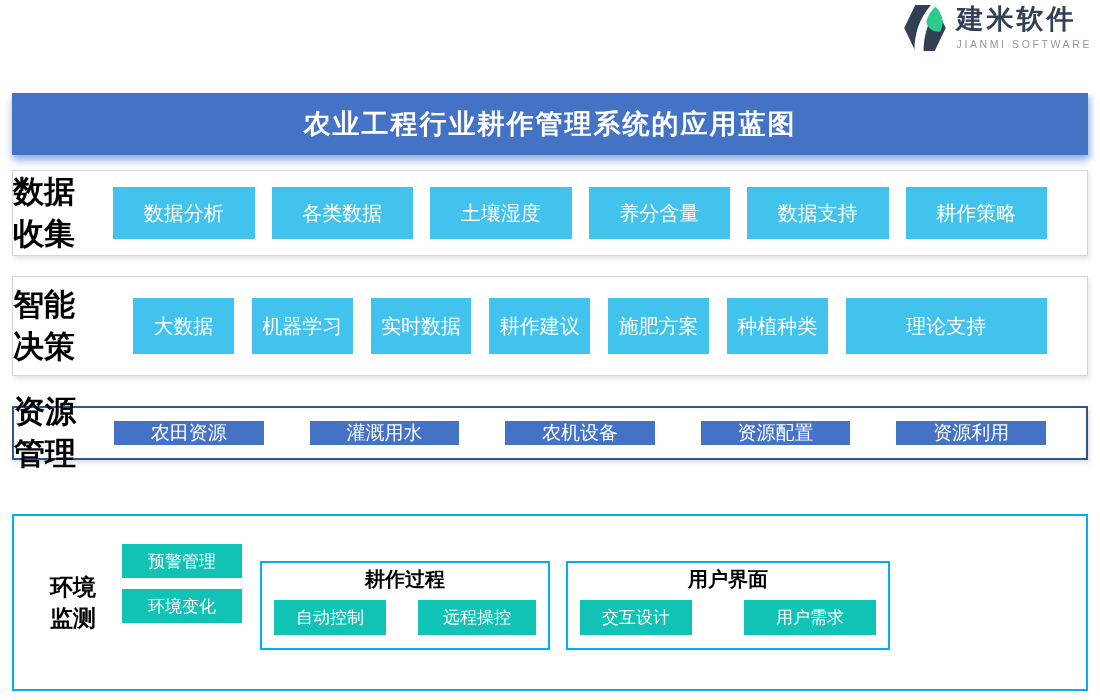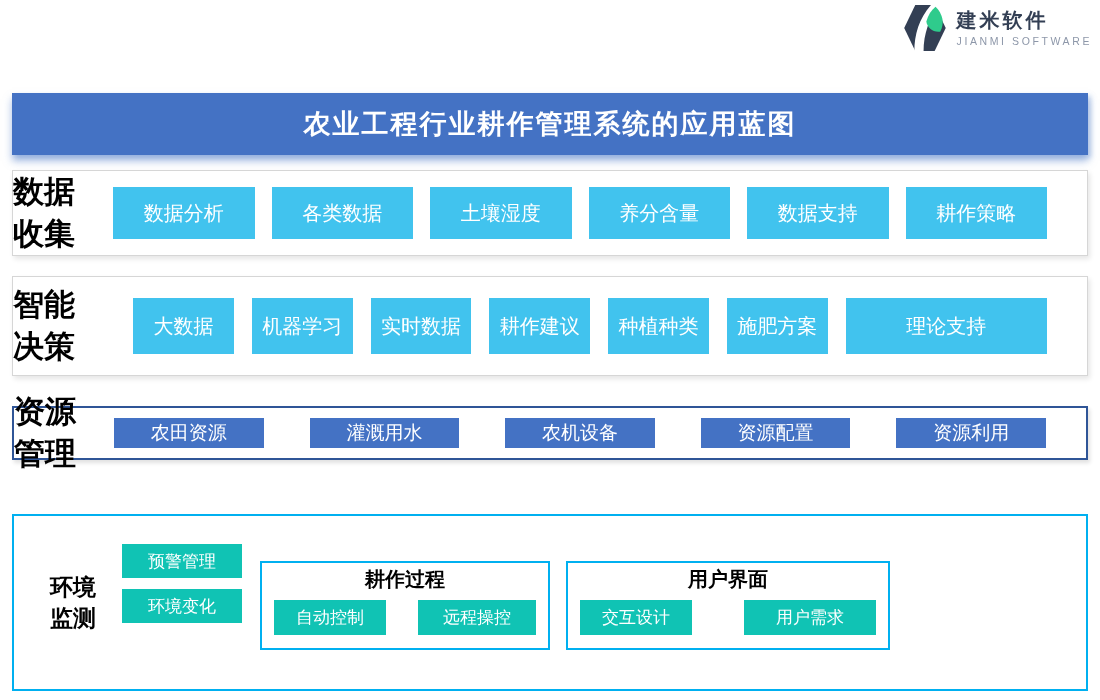--- a/index.html
+++ b/index.html
@@ -16,21 +16,21 @@
   }
   *{margin:0;padding:0;box-sizing:border-box;}
   html,body{background:#ffffff;}
   body{font-family:"Liberation Serif","DejaVu Serif",serif;}
   .stage{position:relative;width:1100px;height:700px;background:#fff;overflow:hidden;}
 
   
   .logo{position:absolute;top:4px;right:8px;display:flex;align-items:center;gap:9px;}
   .logo-icon{width:47px;height:48px;flex:0 0 auto;}
   .logo-text{display:flex;flex-direction:column;align-items:flex-start;line-height:1;}
-  .logo-cn{font-size:20px;font-weight:bold;color:var(--navy);letter-spacing:3px;font-family:"Liberation Sans",sans-serif;}
+  .logo-cn{font-size:27px;font-weight:bold;color:var(--navy);letter-spacing:3px;font-family:"Liberation Sans",sans-serif;}
   .logo-en{font-size:10.5px;color:#8D97A9;letter-spacing:2.6px;margin-top:6px;font-family:"Liberation Sans",sans-serif;}
 
   
   .banner{position:absolute;left:12px;top:93px;width:1076px;height:62px;
     background:var(--banner-blue);display:flex;align-items:center;justify-content:center;
     box-shadow:0 6px 8px rgba(100,140,205,.55),3px 3px 5px rgba(100,140,205,.35);}
   .banner-title{color:#fff;font-size:27px;font-weight:bold;letter-spacing:2px;}
 
   
   .row{position:absolute;left:12px;width:1076px;display:flex;align-items:center;background:#fff;}
@@ -43,21 +43,21 @@
   .row1 .row-items{gap:17px;}
   .row1 .chip{flex:1;height:52px;background:var(--light-blue);font-size:20px;}
 
   .row2{top:276px;height:100px;border:1px solid var(--soft-border);box-shadow:2px 3px 5px rgba(0,0,0,.10);}
   .row2 .row-items{gap:18px;padding-left:20px;}
   .row2 .chip{flex:1;height:56px;background:var(--light-blue);font-size:20px;}
   .row2 .chip.wide{flex:2;}
 
   .row3{top:406px;height:54px;border:2px solid var(--row3-border);box-shadow:2px 3px 4px rgba(0,0,0,.12);}
   .row3 .row-items{gap:46px;}
-  .row3 .chip{flex:1;height:30px;background:var(--mid-blue);font-size:19px;}
+  .row3 .chip{flex:1;height:24px;background:var(--mid-blue);font-size:19px;}
 
   
   .row4{position:absolute;left:12px;top:514px;width:1076px;height:177px;
     border:2px solid var(--cyan-border);background:#fff;}
   .row4-label{position:absolute;left:14px;top:50%;transform:translateY(-50%);width:90px;
     text-align:center;font-size:23px;font-weight:bold;line-height:1.35;color:var(--label-black);}
   .teal-stack{position:absolute;left:108px;top:28px;display:flex;flex-direction:column;gap:11px;}
   .teal-chip{width:120px;height:34px;background:var(--teal);color:#fff;font-size:17px;
     display:flex;align-items:center;justify-content:center;}
   .group-box{position:absolute;top:45px;height:89px;border:2px solid var(--cyan-border);
@@ -108,22 +108,22 @@
   <div class="row row2">
     <div class="row-label">
       <div>智能</div>
       <div>决策</div>
     </div>
     <div class="row-items">
       <div class="chip">大数据</div>
       <div class="chip">机器学习</div>
       <div class="chip">实时数据</div>
       <div class="chip">耕作建议</div>
+      <div class="chip">施肥方案</div>
       <div class="chip">种植种类</div>
-      <div class="chip">施肥方案</div>
       <div class="chip wide">理论支持</div>
     </div>
   </div>
 
   <div class="row row3">
     <div class="row-label">
       <div>资源</div>
       <div>管理</div>
     </div>
     <div class="row-items">

